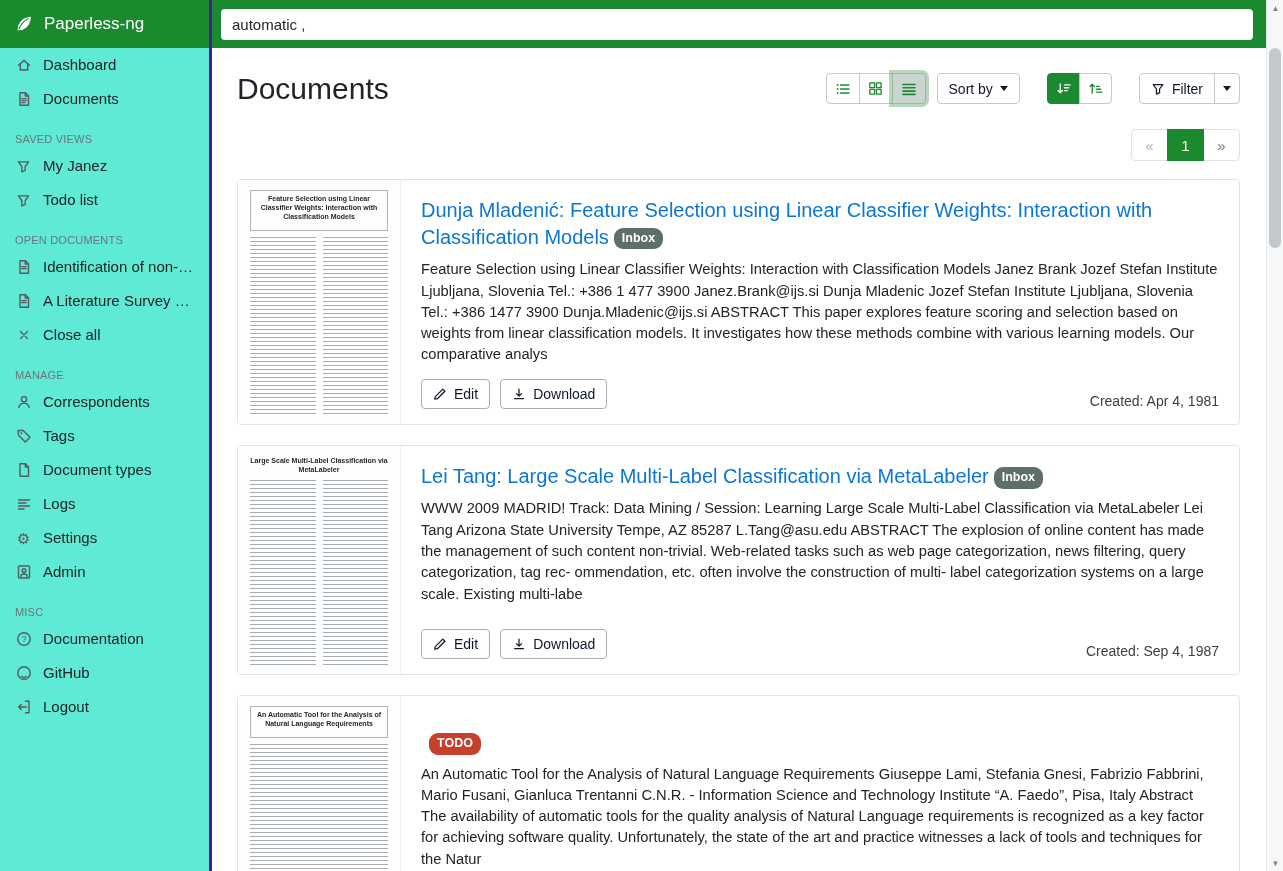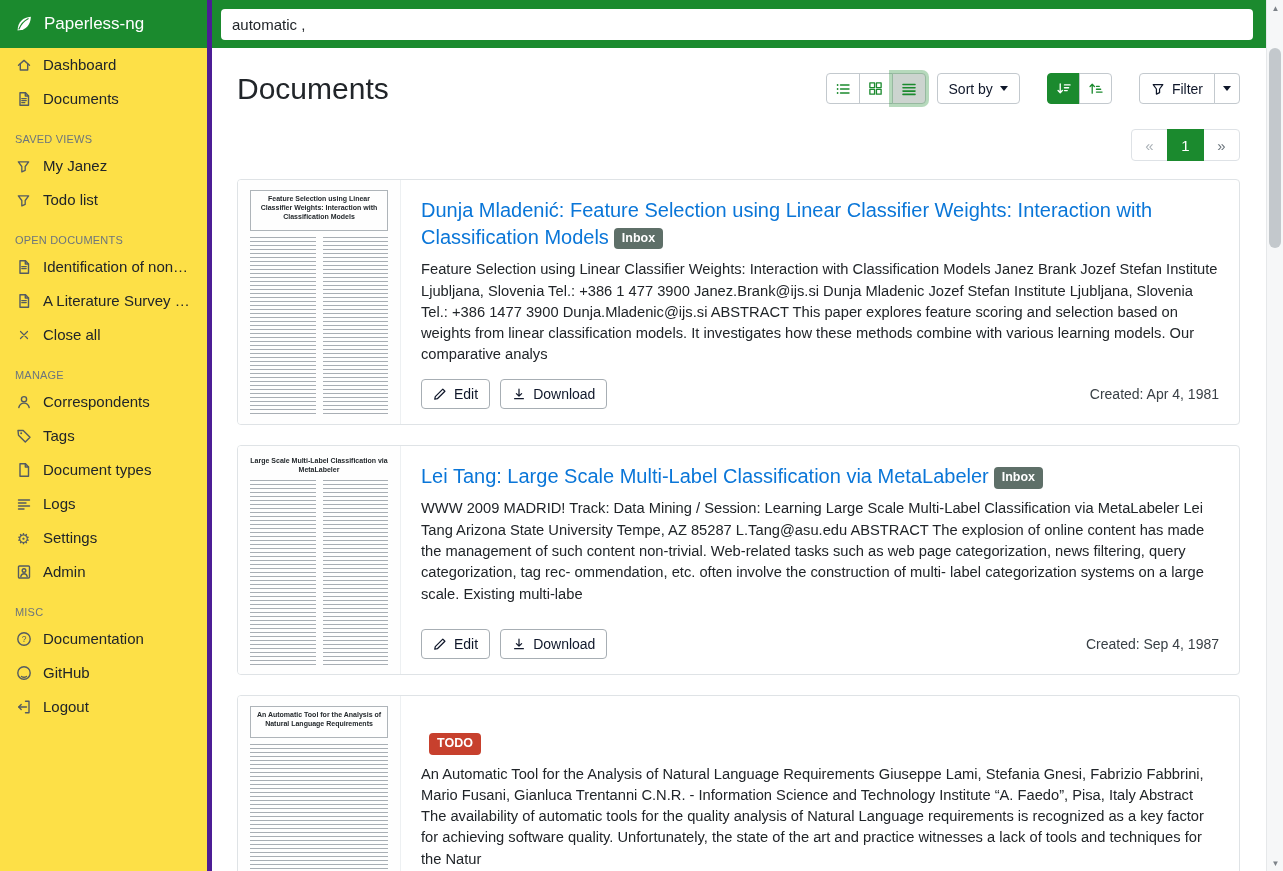--- a/index.html
+++ b/index.html
@@ -10,22 +10,22 @@
   html,body{margin:0;padding:0;}
   body{
     width:1283px;height:871px;overflow:hidden;position:relative;
     background:#fff;color:#212529;
     font-family:"Liberation Sans",sans-serif;font-size:15px;
   }
   svg{display:block;}
   .icon svg, .btn svg{stroke:currentColor;fill:none;stroke-width:1.4;stroke-linecap:round;stroke-linejoin:round;}
 
   
-  .sidebar{position:fixed;left:0;top:0;bottom:0;width:212px;background:#fde047;
-    border-right:5px solid #4c1d95;z-index:10;}
+  .sidebar{position:fixed;left:0;top:0;bottom:0;width:212px;background:#5eead4;
+    border-right:3px solid #4c1d95;z-index:10;}
   .brand{height:48px;background:var(--primary);display:flex;align-items:center;gap:9px;
     padding:0 13px;color:#fff;cursor:pointer;}
   .brand-label{font-size:17px;}
   .side-nav{}
   .nav-item{display:flex;align-items:center;gap:11px;padding:8px 15px;color:#212529;
     text-decoration:none;cursor:pointer;font-size:15px;line-height:1.2;white-space:nowrap;overflow:hidden;}
   .nav-item .icon{width:17px;height:17px;flex:0 0 17px;color:#545b61;display:inline-flex;align-items:center;justify-content:center;}
   .nav-label{overflow:hidden;text-overflow:ellipsis;}
   .section-title{margin:17px 15px 4px;font-size:11px;color:#6c757d;letter-spacing:.2px;}
   .glyph{font-size:15px;line-height:1;color:#545b61;}
@@ -83,25 +83,25 @@
     padding:10px 12px 9px;display:flex;flex-direction:column;cursor:pointer;}
   .thumb-title{font-size:7px;font-weight:700;text-align:center;color:#23282c;line-height:1.3;margin-bottom:6px;}
   .thumb-title.boxed{border:1px solid #aeb4b9;padding:3px 2px 9px;}
   .thumb-cols{flex:1;display:flex;gap:7px;}
   .tcol{flex:1;background-image:repeating-linear-gradient(to bottom,#a8aeb4 0 1px,transparent 1px 4px);}
 
   .card-body{flex:1;display:flex;flex-direction:column;padding:17px 20px 15px;min-width:0;}
   .doc-title{margin:0 0 7px;font-size:20px;font-weight:400;line-height:1.33;}
   .doc-title a{color:var(--link);text-decoration:none;cursor:pointer;}
   .badge{display:inline-block;color:#fff;font-size:12.5px;font-weight:700;padding:4px 8px;
-    border-radius:4px;vertical-align:2px;margin-left:5px;cursor:pointer;line-height:1.1;}
+    border-radius:9px;vertical-align:2px;margin-left:5px;cursor:pointer;line-height:1.1;}
   .badge-row{margin:20px 0 7px;padding-left:8px;}
   .badge-row .badge{margin-left:0;}
   .excerpt{margin:2px 0 0;font-size:14.7px;line-height:1.45;color:#212529;overflow:hidden;max-height:109px;}
-  .card-foot{margin-top:auto;display:flex;justify-content:space-between;align-items:center;padding-top:13px;}
+  .card-foot{margin-top:auto;display:flex;justify-content:space-between;align-items:flex-end;padding-top:13px;}
   .actions{display:flex;gap:10px;}
   .btn.sm{height:30px;border-color:#a7aeb4;}
   .created{font-size:14px;color:#394046;white-space:nowrap;}
 </style>
 </head>
 <body>
 
 <aside class="sidebar">
   <div class="brand">
     <span class="icon">

